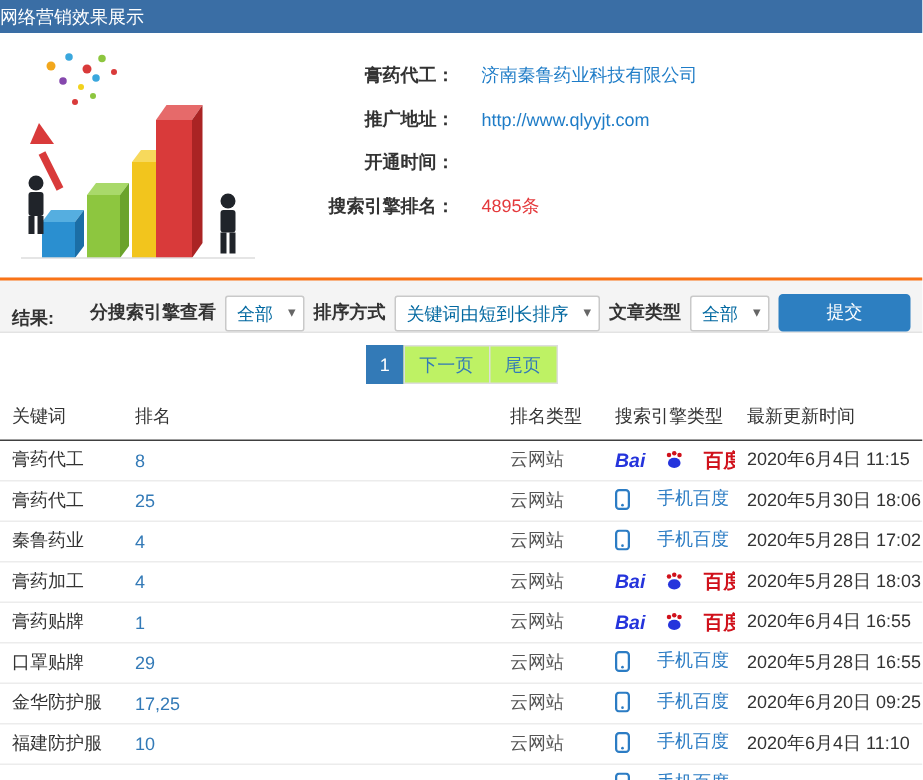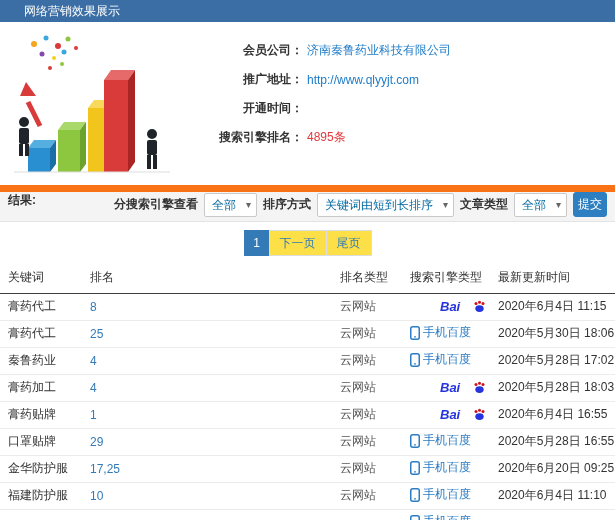--- a/index.html
+++ b/index.html
@@ -1,74 +1,74 @@
 <!DOCTYPE html>
 <html><head>
 <meta charset="utf-8">
 <style>
   * { box-sizing: border-box; margin: 0; padding: 0; }
   html, body { width: 615px; height: 520px; overflow: hidden; background: #fff;
     font-family: "Liberation Sans", "DejaVu Sans", sans-serif; font-size: 12px; color: #333; }
 
   
   .titlebar { height: 22px; line-height: 22px; background: #3a6ea5; color: #fff;
-    padding: 0 24px; font-size: 12px; }
+    padding: 0 0; font-size: 12px; }
 
   
   .info-section { height: 163px; display: flex; border-bottom: 0; }
   .illustration { width: 185px; padding: 8px 4px 4px 6px; }
   .info-fields { flex: 1; padding-top: 14px; }
   .info-row { display: flex; align-items: center; padding: 6px 0; }
   .info-label { width: 118px; text-align: right; font-weight: bold; color: #333; }
-  .info-value { margin-left: 4px; }
+  .info-value { margin-left: 18px; }
   .v-link { color: #1e7cc7; text-decoration: none; cursor: pointer; }
   .v-text { color: #333; }
   .v-red { color: #e4393c; }
 
   
-  .filter-bar { height: 37px; background: #f4f4f4; border-top: 7px solid #f97316;
-    border-bottom: 1px solid #e3e3e3; display: flex; align-items: flex-start; padding: 0 8px; }
+  .filter-bar { height: 37px; background: #f4f4f4; border-top: 2px solid #f97316;
+    border-bottom: 1px solid #e3e3e3; display: flex; align-items: flex-end; padding: 0 8px; }
   .result-label { font-weight: bold; color: #333; }
   .filter-group { margin-left: auto; display: flex; align-items: center; gap: 6px; }
   .filter-label { font-weight: bold; color: #333; white-space: nowrap; }
   .select-box { position: relative; background: #fff; border: 1px solid #c9c9c9;
     border-radius: 2px; height: 24px; line-height: 22px; padding: 0 20px 0 7px;
     cursor: pointer; color: #0369a1; white-space: nowrap; }
   .select-box::after { content: "▾"; position: absolute; right: 5px; top: 0;
     color: #666; font-size: 10px; }
   .submit-btn { background: #2d7fc1; color: #fff; border: 1px solid #2d7fc1;
-    border-radius: 3px; height: 25px; padding: 0 4px; font-size: 12px; cursor: pointer;
+    border-radius: 3px; height: 25px; padding: 0 31px; font-size: 12px; cursor: pointer;
     font-family: inherit; }
 
   
   .pagination { height: 41px; display: flex; align-items: center; justify-content: center; }
-  .page-btn { height: 26px; line-height: 24px; border: 1px solid #ddd; background: #fde047;
+  .page-btn { height: 26px; line-height: 24px; border: 1px solid #ddd; background: #bef264;
     color: #337ab7; padding: 0 10px; cursor: pointer; margin-left: -1px; }
   .page-btn.active { background: #337ab7; border-color: #337ab7; color: #fff;
     width: 26px; text-align: center; padding: 0; margin-left: 0; }
 
   
   table { width: 615px; border-collapse: collapse; table-layout: fixed; }
   col.c1 { width: 82px; } col.c2 { width: 250px; } col.c3 { width: 70px; }
   col.c4 { width: 88px; } col.c5 { width: 125px; }
   thead td { height: 30px; font-weight: normal; color: #333; padding: 0 2px 0 8px;
     border-bottom: 1px solid #404040; }
   tbody td { height: 27px; padding: 0 2px 0 8px; border-bottom: 1px solid #ececec;
     overflow: hidden; white-space: nowrap; }
   .c-keyword { color: #333; }
   .c-rank a { color: #337ab7; text-decoration: none; cursor: pointer; }
   .c-ranktype { color: #555; }
   .c-time { color: #333; }
 
   
-  .badge-baidu { display: inline-flex; align-items: center; gap: 13px; margin-left: 30px; }
+  .badge-baidu { display: inline-flex; align-items: center; gap: 13px; }
   .badge-baidu .bai { color: #2534dc; font-weight: bold; font-style: italic; font-size: 13px; }
   .badge-baidu .du { color: #d0111b; font-weight: bold; font-size: 13px; }
   
-  .badge-mobile { display: inline-flex; align-items: center; gap: 3px; color: #2b7cc4; }
+  .badge-mobile { display: inline-flex; align-items: center; gap: 18px; color: #2b7cc4; }
 </style>
 </head>
 <body>
 
 <div class="titlebar">
   <span>网络营销效果展示</span>
 </div>
 
 <div class="info-section">
   <div class="illustration">
@@ -114,21 +114,21 @@
         <circle cx="146" cy="104" r="5"></circle>
         <rect x="141" y="110" width="10" height="15" rx="2"></rect>
         <rect x="141" y="125" width="4" height="14"></rect>
         <rect x="147" y="125" width="4" height="14"></rect>
       </g>
       <line x1="8" y1="142" x2="164" y2="142" stroke="#dddddd" stroke-width="1"></line>
     </svg>
   </div>
   <div class="info-fields">
     <div class="info-row">
-      <span class="info-label">会员公司：</span>
+      <span class="info-label">膏药代工：</span>
       <a class="info-value v-link">济南秦鲁药业科技有限公司</a>
     </div>
     <div class="info-row">
       <span class="info-label">推广地址：</span>
       <a class="info-value v-link">http://www.qlyyjt.com</a>
     </div>
     <div class="info-row">
       <span class="info-label">开通时间：</span>
     </div>
     <div class="info-row">

